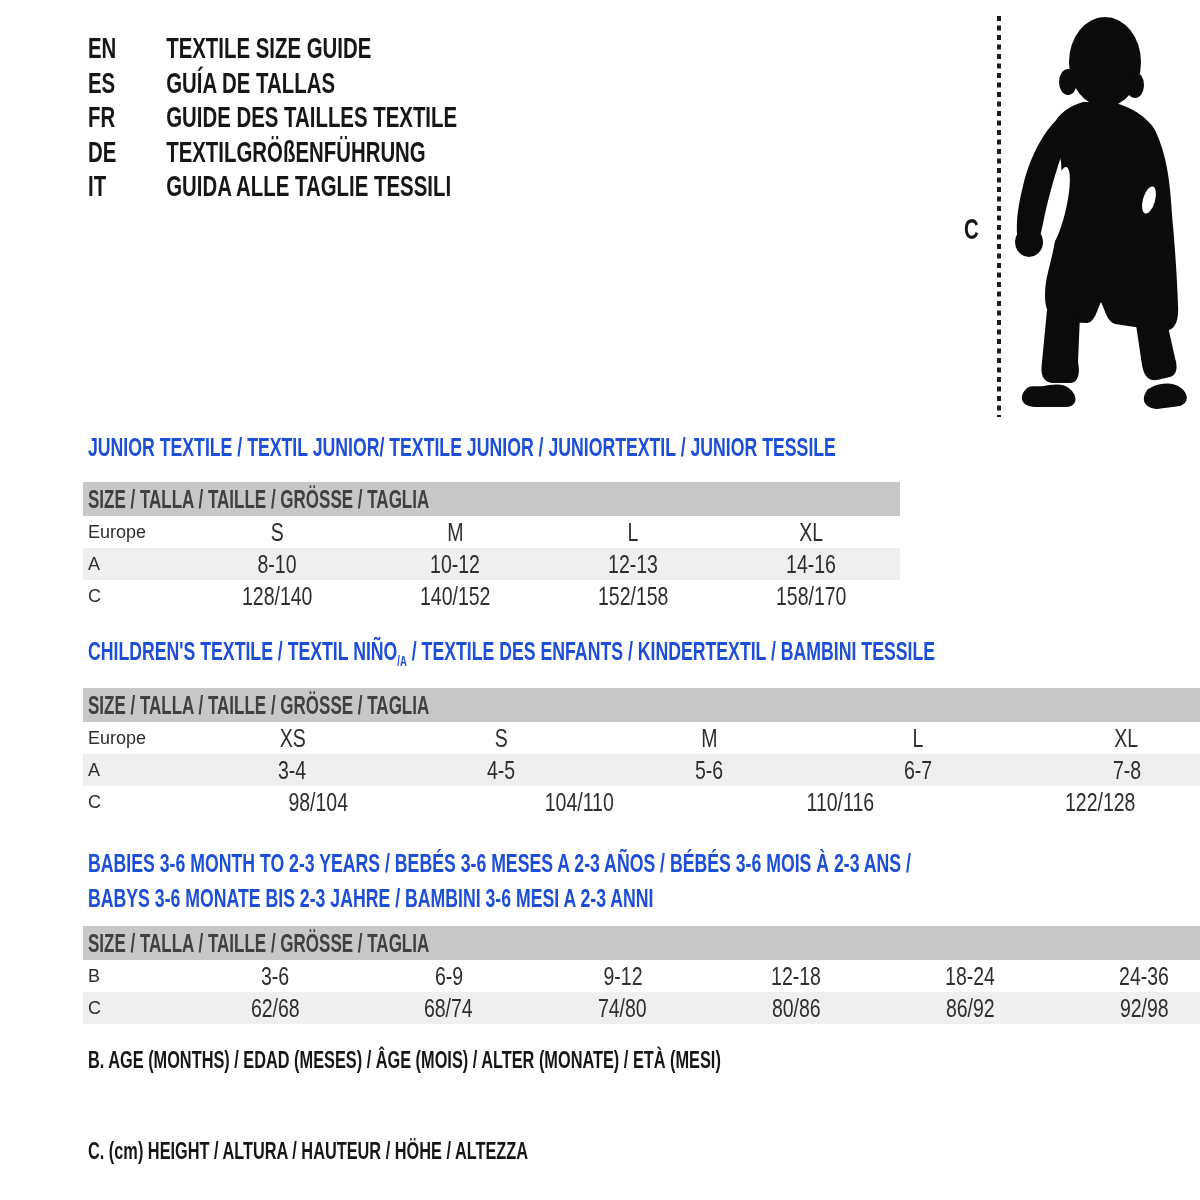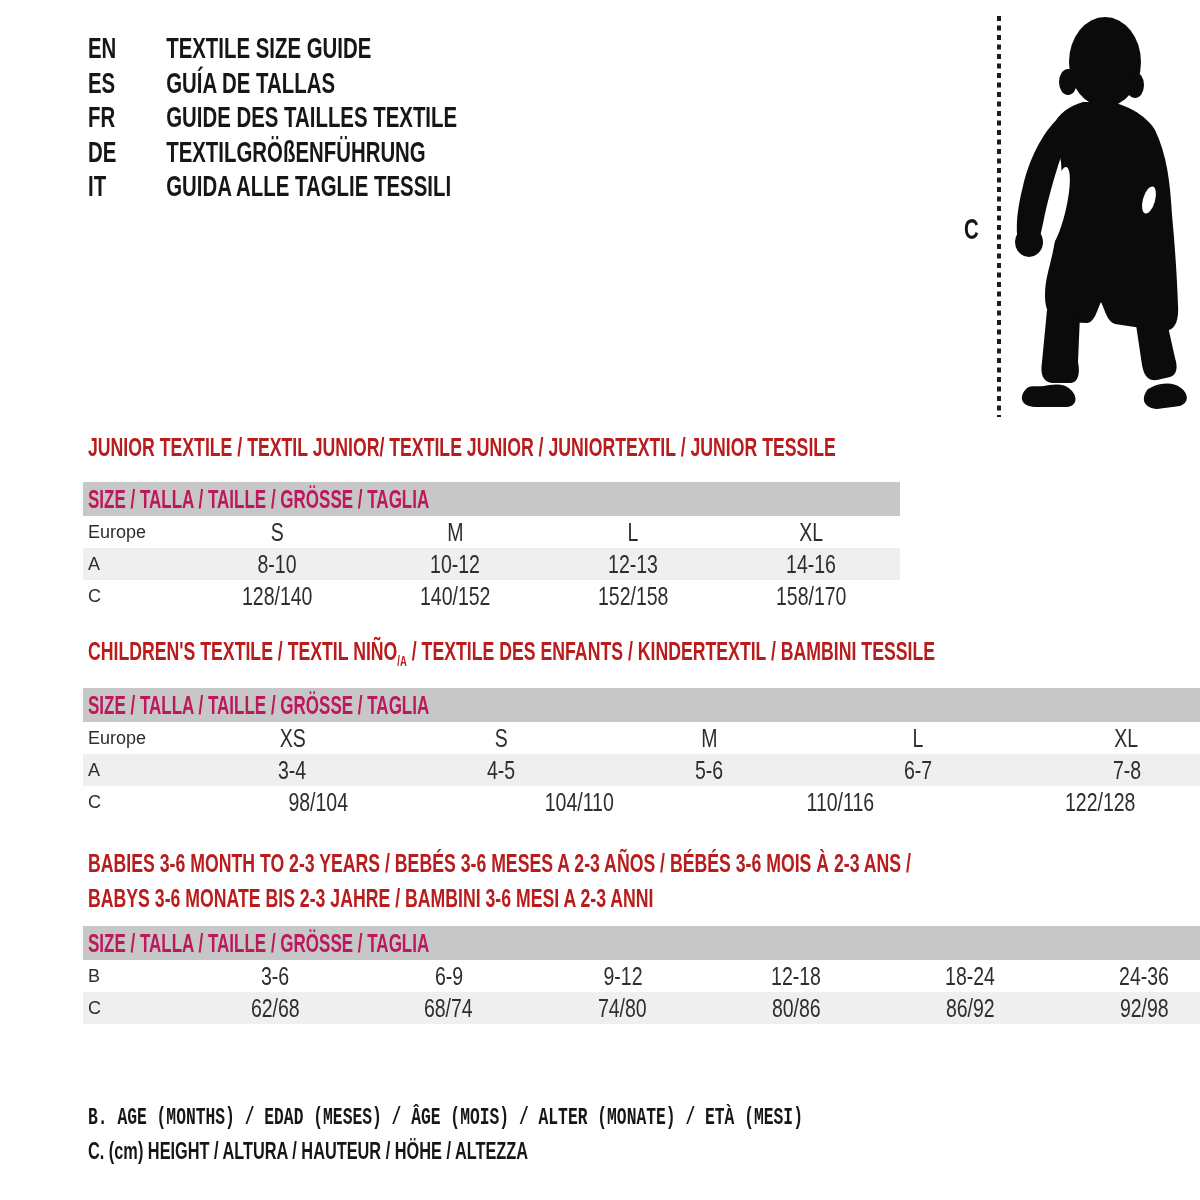--- a/index.html
+++ b/index.html
@@ -10,26 +10,26 @@
   
   .cond{display:inline-block;transform:scaleX(0.68);transform-origin:0 50%;white-space:nowrap;}
   .cond-c{display:inline-block;transform:scaleX(0.78);transform-origin:50% 50%;white-space:nowrap;}
 
   
   .lang-block{left:40px;top:31px;transform:scaleX(0.68);transform-origin:0 0;}
   .lang-row{display:flex;height:34.6px;line-height:34.6px;font-size:30px;font-weight:bold;}
   .lang-code{width:115px;}
 
   
-  .sec-title{left:40px;font-size:26px;font-weight:bold;color:#b91c1c;line-height:30px;}
+  .sec-title{left:40px;font-size:26px;font-weight:bold;color:#1d4ed8;line-height:30px;}
   .sub{font-size:14px;vertical-align:-6px;}
 
   
   .size-table{position:absolute;left:35px;}
-  .thead{height:34px;line-height:34px;background:#c7c7c7;color:#be185d;
+  .thead{height:34px;line-height:34px;background:#c7c7c7;color:#404040;
          font-size:25px;font-weight:bold;padding-left:5px;}
   .trow{display:flex;height:32px;line-height:32px;font-size:25px;color:#2e2e30;background:#ffffff;}
   .trow.shade{background:#efefef;}
   .tlabel{width:100px;padding-left:5px;font-size:18px;}
   .tcell{flex:1;text-align:center;}
 
   
   .legend-line{left:40px;font-size:24px;font-weight:bold;line-height:28px;}
 
   
@@ -171,20 +171,20 @@
       <div class="tlabel"><span>C</span></div>
       <div class="tcell"><span class="cond-c">62/68</span></div>
       <div class="tcell"><span class="cond-c">68/74</span></div>
       <div class="tcell"><span class="cond-c">74/80</span></div>
       <div class="tcell"><span class="cond-c">80/86</span></div>
       <div class="tcell"><span class="cond-c">86/92</span></div>
       <div class="tcell"><span class="cond-c">92/98</span></div>
     </div>
   </div>
 
-  <div class="abs legend-line" style="top:1104px;font-family:Liberation Mono, monospace;">
+  <div class="abs legend-line" style="top:1046px;">
     <span class="cond">B. AGE (MONTHS) / EDAD (MESES) / ÂGE (MOIS) / ALTER (MONATE) / ETÀ (MESI)</span>
   </div>
   <div class="abs legend-line" style="top:1137px;">
     <span class="cond">C. (cm) HEIGHT / ALTURA / HAUTEUR / HÖHE / ALTEZZA</span>
   </div>
 
 </div>
 
 </body></html>

